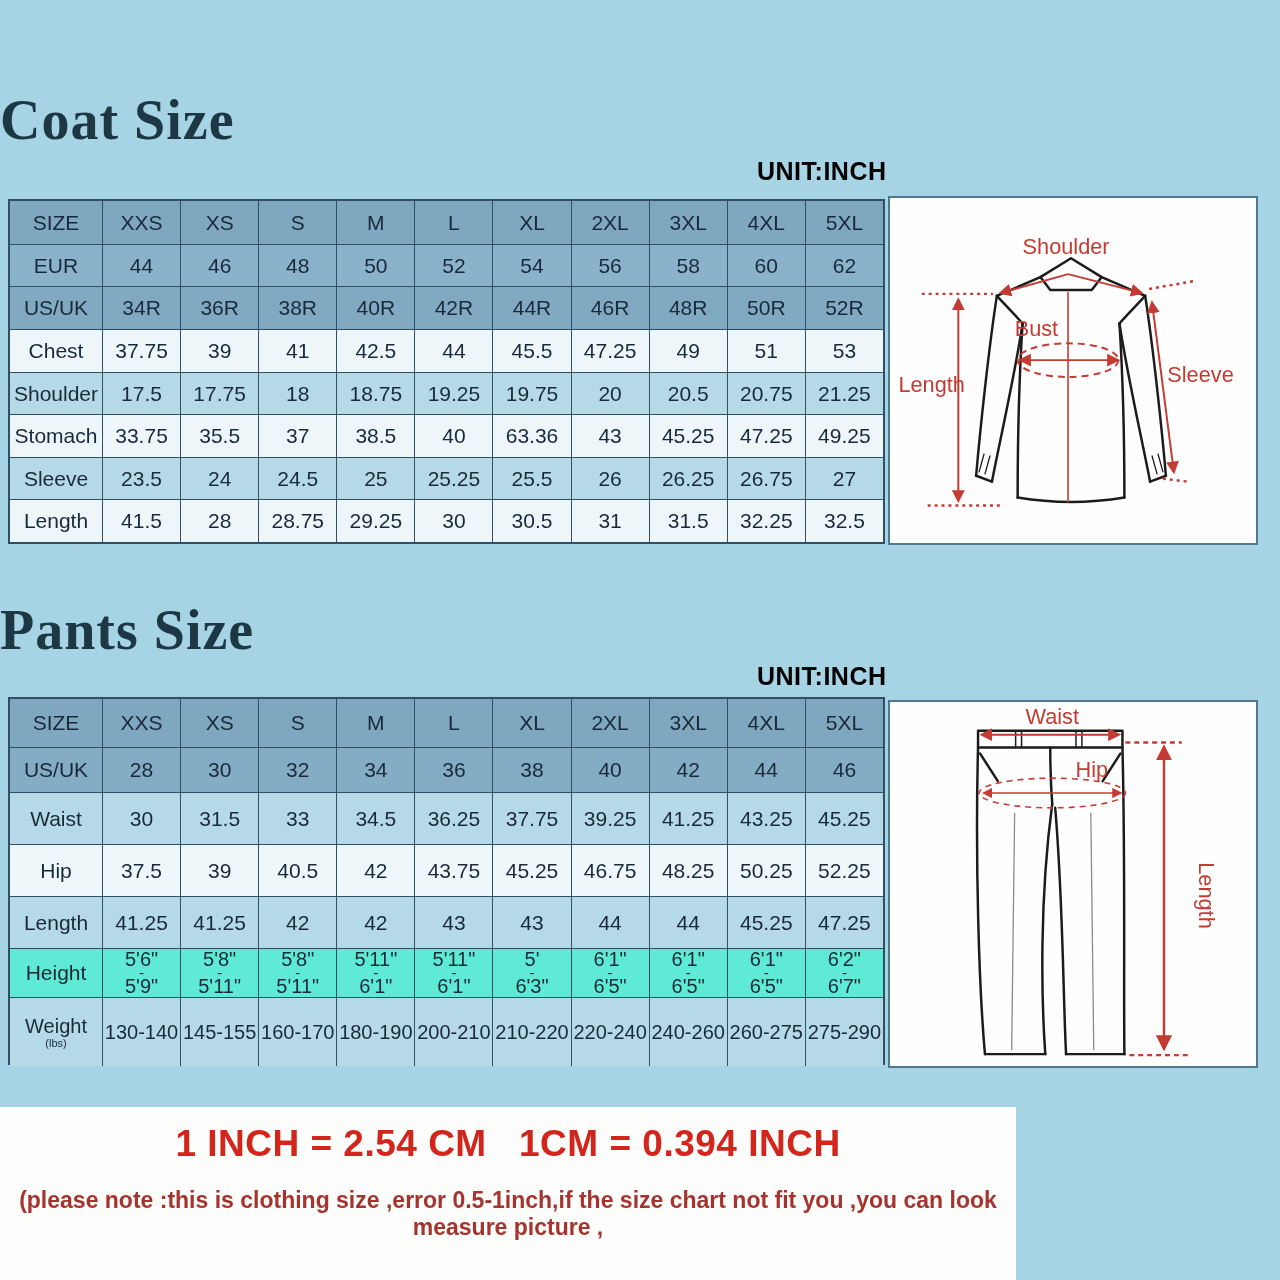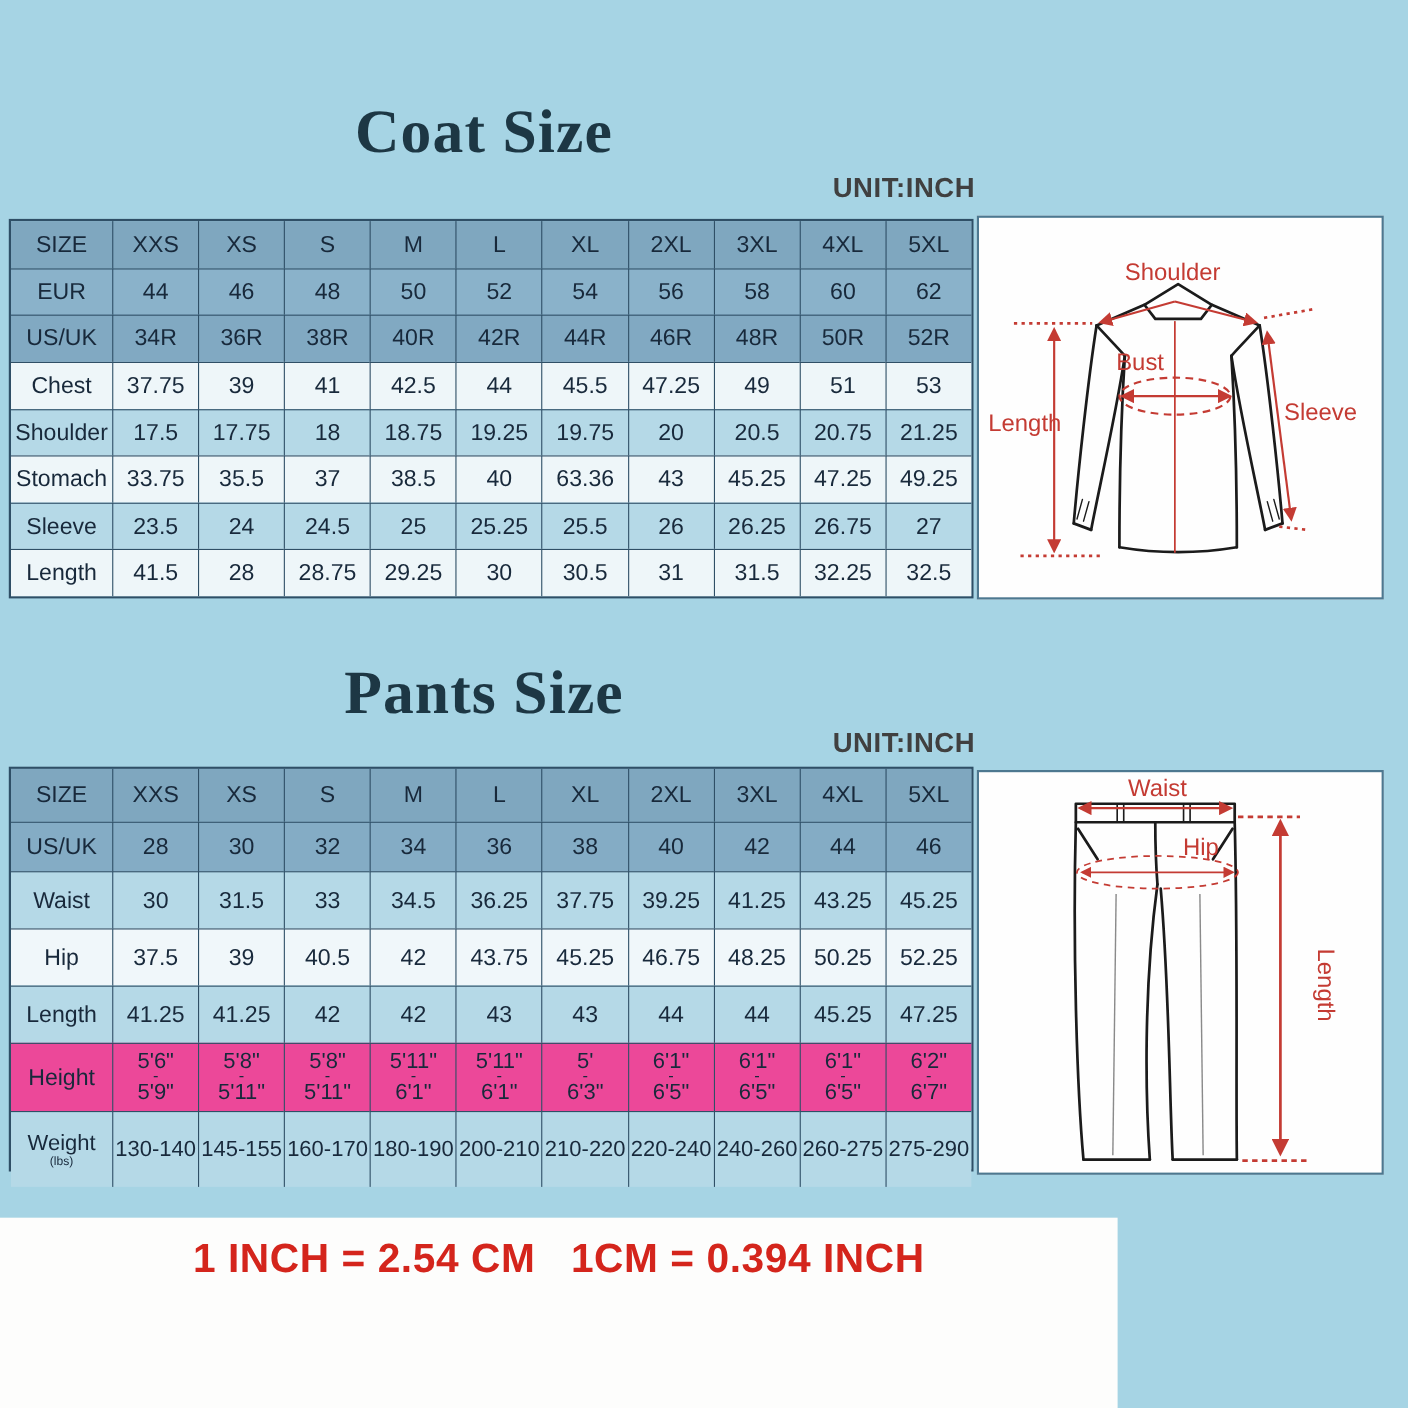--- a/index.html
+++ b/index.html
@@ -3,28 +3,28 @@
 <meta charset="utf-8">
 <style>
   html,body{margin:0;padding:0}
   body{
     width:1280px;height:1280px;position:relative;overflow:hidden;
     background:#a6d4e4;
     font-family:"Liberation Sans",sans-serif;
     color:#18293b;
   }
   .section-title{
-    position:absolute;left:0;width:880px;text-align:center;
+    position:absolute;left:0;width:880px;
     font-family:"Liberation Serif",serif;font-weight:600;
     font-size:56px;color:#1d3744;letter-spacing:1px;
   }
   .coat-title{top:88px}
   .pants-title{top:598px}
   .unit{
-    position:absolute;font-size:25px;font-weight:700;color:#404040;letter-spacing:.5px;
+    position:absolute;font-size:25px;font-weight:700;color:#000000;letter-spacing:.5px;
   }
   .coat-unit{left:757px;top:157px}
   .pants-unit{left:757px;top:662px}
 
   
   .size-table{
     position:absolute;left:8px;width:877px;box-sizing:border-box;
     display:flex;flex-direction:column;
     border:2px solid #2f4f66;
   }
@@ -51,21 +51,21 @@
   .coat-table .trow:nth-child(5),
   .coat-table .trow:nth-child(7){background:#b5d9e7}
 
   
   .pants-table .trow{flex:none}
   .pants-table .trow:nth-child(1){height:48px;background:#7fa7bf}
   .pants-table .trow:nth-child(2){height:45px;background:#84acc5}
   .pants-table .trow:nth-child(3){height:52px;background:#b5d9e7}
   .pants-table .trow:nth-child(4){height:52px;background:#f0f7fa}
   .pants-table .trow:nth-child(5){height:52px;background:#b5d9e7}
-  .pants-table .trow:nth-child(6){height:62px;background:#ec4899}
+  .pants-table .trow:nth-child(6){height:49px;background:#5eead4}
   .pants-table .trow:nth-child(7){height:69px;background:#b5d9e7}
   
   .pants-table .trow:nth-child(6) .cell:not(.rowlabel){font-size:20px}
   .pants-table .trow:nth-child(6) .cell:not(.rowlabel) .seg{line-height:1.05}
   .pants-table .trow:nth-child(6) .cell:not(.rowlabel) .seg:nth-child(2){
     font-size:15px;line-height:.45;
   }
   
   .pants-table .trow:nth-child(7) .rowlabel .seg:nth-child(2){font-size:11px;line-height:1}
   .pants-table .trow:nth-child(7) .cell{font-size:20px}
@@ -738,15 +738,16 @@
         <path d="M95 92 H233" marker-start="url(#arrP)" marker-end="url(#arrP)" stroke-width="1.6"></path>
       </g>
       <text class="dlabel" x="164" y="22" text-anchor="middle">Waist</text>
       <text class="dlabel" x="204" y="76" text-anchor="middle" font-size="24">Hip</text>
       <text class="dlabel" transform="translate(312 162) rotate(90)" font-size="24">Length</text>
     </svg>
   </div>
 
   <div class="footer">
     <div class="equation">1 INCH = 2.54 CM   1CM = 0.394 INCH</div>
+    <div class="note note-1">(please note :this is clothing size ,error 0.5-1inch,if the size chart not fit you ,you can look measure picture ,</div>
   </div>
 
 </div>
 
 </body></html>

